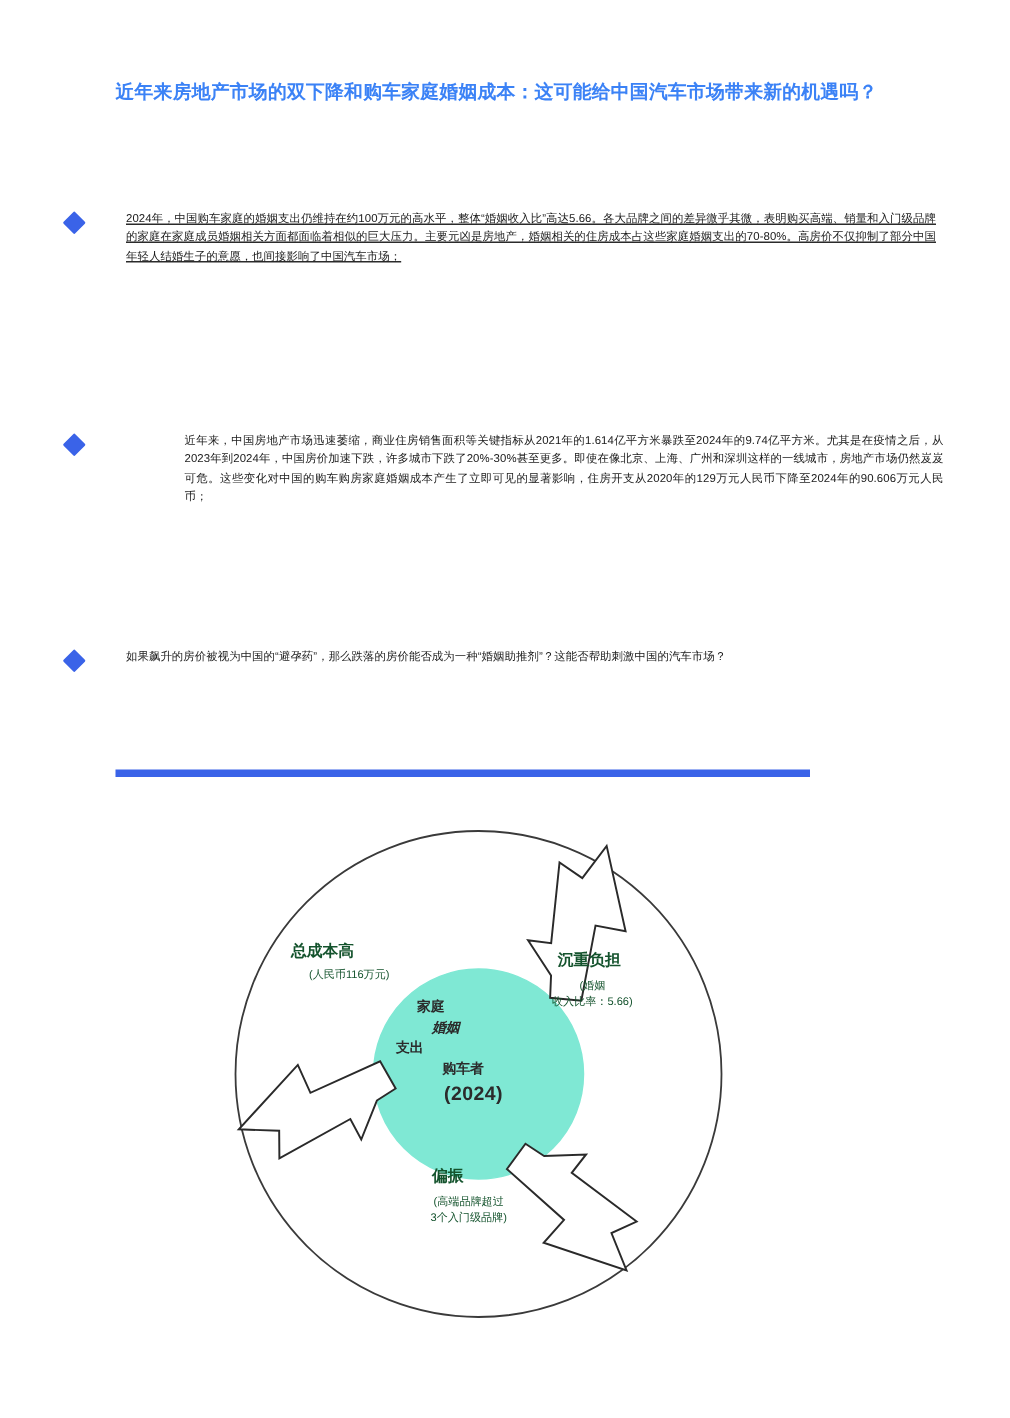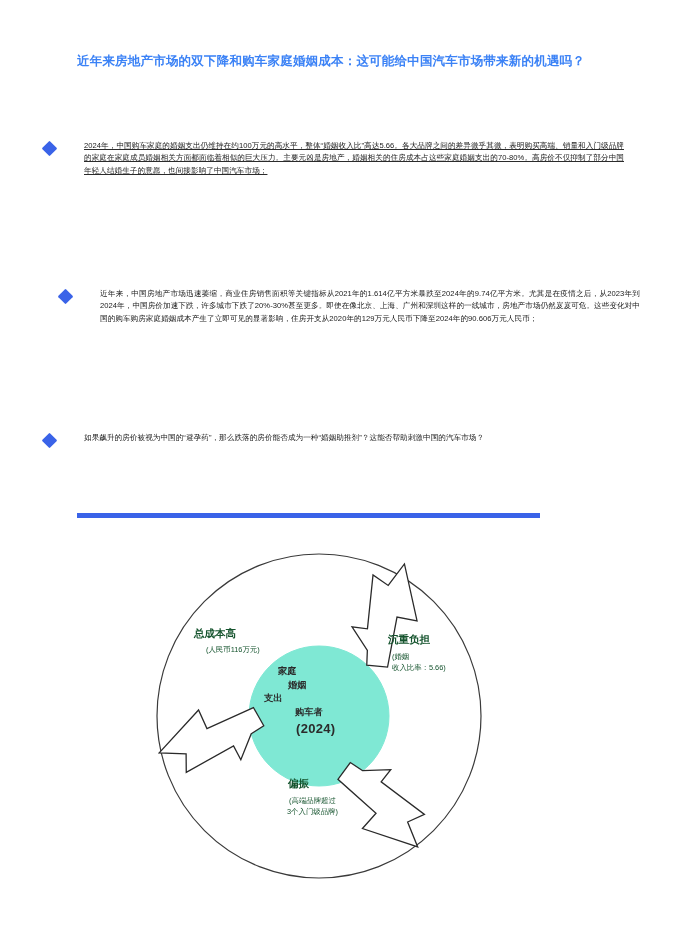--- a/index.html
+++ b/index.html
@@ -36,21 +36,21 @@
     letter-spacing: 0.2px;
   }
 
   
   .bullet-row {
     position: absolute;
     display: flex;
     align-items: flex-start;
   }
   .bullet-row.b1 { left: 44px; top: 140px; width: 585px; text-decoration: underline; }
-  .bullet-row.b2 { left: 60px; top: 288px; width: 585px; }
+  .bullet-row.b2 { left: 44px; top: 288px; width: 585px; gap: 39px; }
   .bullet-row.b3 { left: 44px; top: 432px; width: 585px; }
 
   .diamond {
     width: 11px;
     height: 11px;
     background: #3a63e8;
     transform: rotate(45deg);
     flex: 0 0 auto;
     margin-top: 3px;
     border-radius: 1px;
@@ -100,41 +100,41 @@
     line-height: 1.42;
     white-space: pre-line;
   }
 
   
   .label-cost { left: 90px; top: 93px; }
   .label-cost .head { }
   .label-cost .sub { margin-top: 4px; margin-left: 12px; }
 
   
-  .label-burden { left: 284px; top: 99px; }
+  .label-burden { left: 260px; top: 99px; text-align: center; }
   .label-burden .sub { margin-top: 5px; margin-left: 4px; }
 
   
   .label-polar { left: 155px; top: 243px; text-align: center; }
   .label-polar .head { text-align: center; }
   .label-polar .sub { margin-top: 5px; text-align: center; margin-left: 28px; }
 
   
   .center-text {
     position: absolute;
     left: 152px;
     top: 131px;
     width: 120px;
     font-size: 9.2px;
     font-weight: bold;
     color: #2b2b2b;
     line-height: 1.48;
   }
   .center-text .l1 { margin-left: 22px; }
-  .center-text .l2 { margin-left: 32px; }
+  .center-text .l2 { margin-left: 32px; font-style: italic; }
   .center-text .l3 { margin-left: 8px; }
   .center-text .l4 { margin-left: 39px; }
   .center-text .l5 {
     margin-left: 40px;
     font-size: 13px;
     font-weight: bold;
     letter-spacing: 0.3px;
   }
 </style>
 </head>

